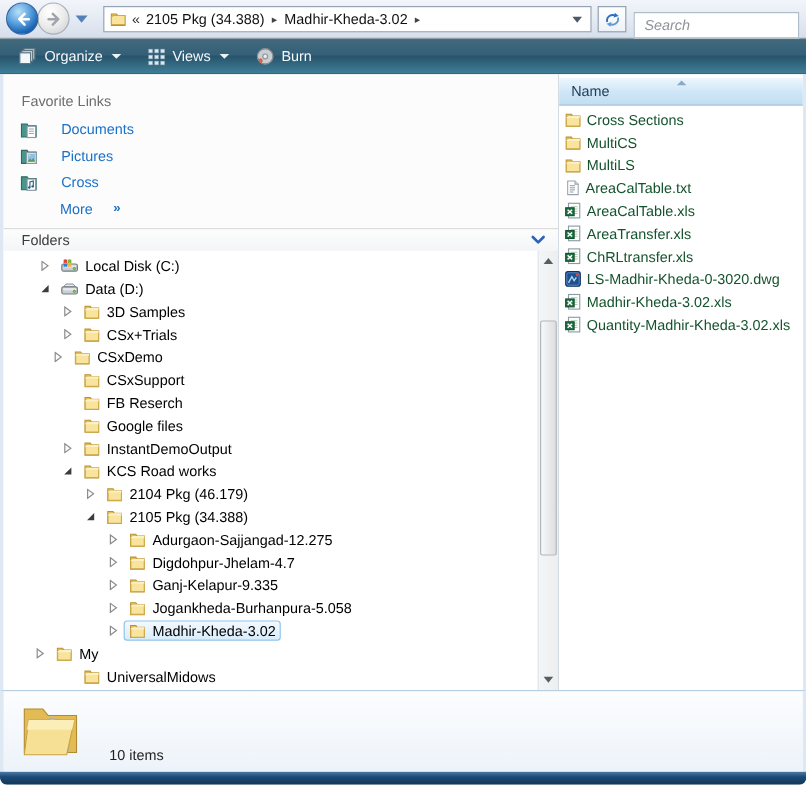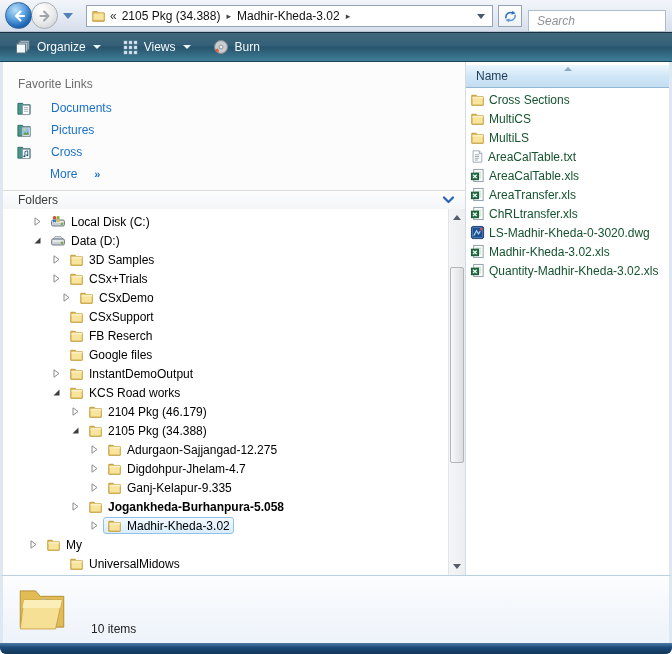--- a/index.html
+++ b/index.html
@@ -384,21 +384,21 @@
               <span class="ic">
                 <svg width="15" height="14" viewBox="0 0 16 16">
                   <path d="M1.5 2.6 h5 l1.3 1.8 H14.5 v9.6 h-13 z" fill="#eec45e" stroke="#b8922f"></path>
                   <path d="M1.8 5.4 l1.7-1.1 h11 v9.4 h-12.7 z" fill="#f8e49c" stroke="#cfa94a"></path>
                   <path d="M1.8 5.4 l1.7-1.1 h11 v2 H1.8 z" fill="#fcf0c4" stroke="none"></path>
                 </svg>
               </span>
               <span class="lab">CSx+Trials</span>
             </span>
           </div>
-          <div class="tree-row" style="padding-left: 59px;">
+          <div class="tree-row" style="padding-left: 41px;">
             <span class="exp">
               <svg width="9" height="9" viewBox="0 0 9 9">
                 <path d="M2 0.8 L7 4.5 L2 8.2 Z" fill="#fdfdfd" stroke="#8c8c8c"></path>
               </svg>
             </span>
             <span class="tree-body">
               <span class="ic">
                 <svg width="15" height="14" viewBox="0 0 16 16">
                   <path d="M1.5 2.6 h5 l1.3 1.8 H14.5 v9.6 h-13 z" fill="#eec45e" stroke="#b8922f"></path>
                   <path d="M1.8 5.4 l1.7-1.1 h11 v9.4 h-12.7 z" fill="#f8e49c" stroke="#cfa94a"></path>
@@ -559,21 +559,21 @@
               <span class="ic">
                 <svg width="15" height="14" viewBox="0 0 16 16">
                   <path d="M1.5 2.6 h5 l1.3 1.8 H14.5 v9.6 h-13 z" fill="#eec45e" stroke="#b8922f"></path>
                   <path d="M1.8 5.4 l1.7-1.1 h11 v9.4 h-12.7 z" fill="#f8e49c" stroke="#cfa94a"></path>
                   <path d="M1.8 5.4 l1.7-1.1 h11 v2 H1.8 z" fill="#fcf0c4" stroke="none"></path>
                 </svg>
               </span>
               <span class="lab">Ganj-Kelapur-9.335</span>
             </span>
           </div>
-          <div class="tree-row" style="padding-left: 68px; font-weight: bold;">
+          <div class="tree-row" style="padding-left: 87px;">
             <span class="exp">
               <svg width="9" height="9" viewBox="0 0 9 9">
                 <path d="M2 0.8 L7 4.5 L2 8.2 Z" fill="#fdfdfd" stroke="#8c8c8c"></path>
               </svg>
             </span>
             <span class="tree-body">
               <span class="ic">
                 <svg width="15" height="14" viewBox="0 0 16 16">
                   <path d="M1.5 2.6 h5 l1.3 1.8 H14.5 v9.6 h-13 z" fill="#eec45e" stroke="#b8922f"></path>
                   <path d="M1.8 5.4 l1.7-1.1 h11 v9.4 h-12.7 z" fill="#f8e49c" stroke="#cfa94a"></path>

